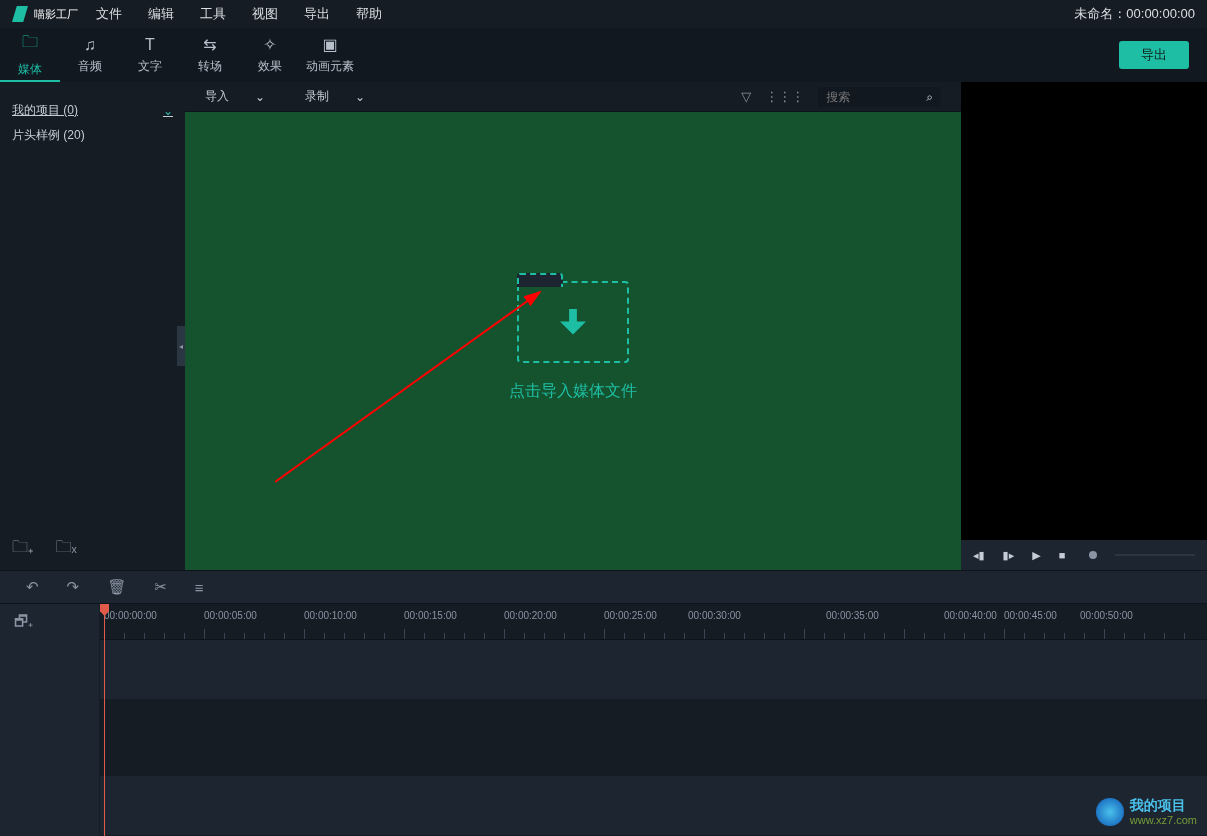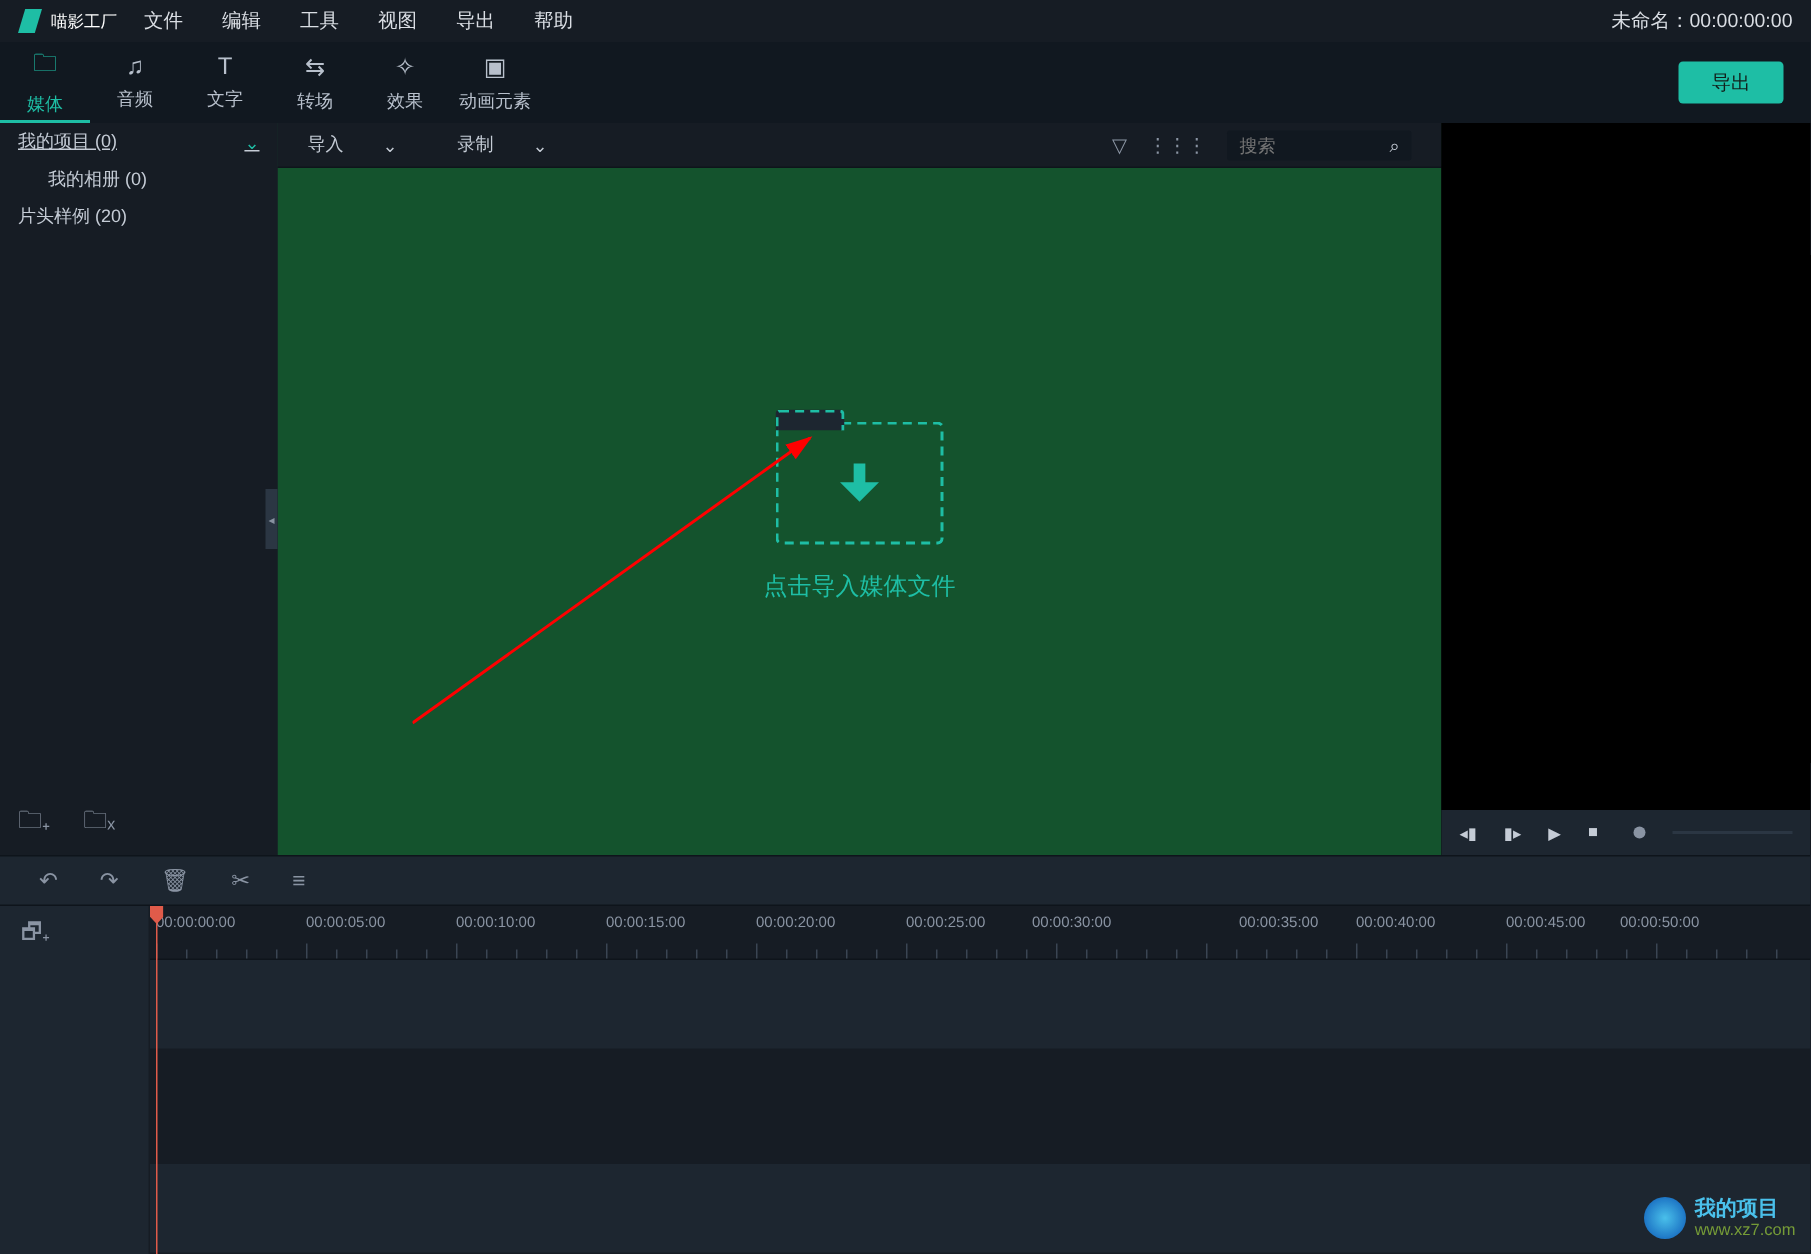--- a/index.html
+++ b/index.html
@@ -19,21 +19,21 @@
   .tool-tab { width: 60px; display: flex; flex-direction: column; align-items: center; justify-content: center; gap: 4px; cursor: pointer; font-size: 12px; color: #b8c0cc; }
   .tool-tab.active { color: #1ebea5; border-bottom: 2px solid #1ebea5; }
   .tool-tab .tab-icon { font-size: 16px; }
   .export-btn-wrap { margin-left: auto; display: flex; align-items: center; padding-right: 10px; }
   .export-btn { background: #1ebea5; color: #12201b; padding: 5px 22px; border-radius: 3px; font-size: 13px; cursor: pointer; margin-right: 8px; }
 
   
   .main-area { display: flex; height: 488px; }
   .sidebar { width: 185px; background: #161c24; position: relative; }
   .tree-item { padding: 4px 12px; font-size: 12px; color: #c5ccd6; cursor: pointer; display: flex; align-items: center; justify-content: space-between; }
-  .tree-item.active { text-decoration: underline; }
+  .tree-item.active { text-decoration: underline; margin-top: 16px; }
   .tree-sub { padding-left: 32px; }
   .collapse-handle { position: absolute; right: 0; top: 50%; width: 8px; height: 40px; background: #2b3643; display:flex; align-items:center; justify-content:center; font-size:8px; cursor:pointer; color:#8892a0;}
   .sidebar-actions { position: absolute; bottom: 8px; left: 12px; display: flex; gap: 22px; font-size: 16px; color: #8a94a3; }
 
   .content-panel { flex: 1; background: #14532d; display:flex; flex-direction:column; }
   .content-toolbar { height: 30px; background: #161c24; display: flex; align-items: center; padding: 0 20px; gap: 40px; border-bottom: 1px solid #0e141b;}
   .ct-item { display: flex; align-items: center; gap: 26px; cursor: pointer; font-size: 12px; color: #c5ccd6; }
   .ct-right { margin-left:auto; display:flex; align-items:center; gap:14px; }
   .ct-icon { font-size:13px; color:#8a94a3; cursor:pointer; }
   .search-box { background:#111820; display:flex; align-items:center; padding:3px 8px; border-radius:2px; gap:40px;}
@@ -129,23 +129,20 @@
     <div class="export-btn">导出</div>
   </div>
 </div>
 
 <div class="main-area">
 
   <div class="sidebar">
     <div class="tree-item active">
       <span>我的项目 (0)</span>
       <span style="color:#1ebea5;">⌄</span>
-    </div>
-    <div class="tree-item tree-sub">
-      <span>我的相册 (0)</span>
     </div>
     <div class="tree-item">
       <span>片头样例 (20)</span>
     </div>
     <div class="collapse-handle">◂</div>
     <div class="sidebar-actions">
       <span>🗀₊</span>
       <span>🗀ₓ</span>
     </div>
   </div>
@@ -271,21 +268,21 @@
           <div class="tick" style="left: 1084px;"></div>
         </div>
     <span class="ruler-mark" style="left: 4px;">00:00:00:00</span>
         <span class="ruler-mark" style="left: 104px;">00:00:05:00</span>
         <span class="ruler-mark" style="left: 204px;">00:00:10:00</span>
         <span class="ruler-mark" style="left: 304px;">00:00:15:00</span>
         <span class="ruler-mark" style="left: 404px;">00:00:20:00</span>
         <span class="ruler-mark" style="left: 504px;">00:00:25:00</span>
         <span class="ruler-mark" style="left: 588px;">00:00:30:00</span>
         <span class="ruler-mark" style="left: 704px; padding-left: 22px;">00:00:35:00</span>
-        <span class="ruler-mark" style="left: 804px; text-align: right;">00:00:40:00</span>
+        <span class="ruler-mark" style="left: 844px; text-align: right;">00:00:40:00</span>
         <span class="ruler-mark" style="left: 904px;">00:00:45:00</span>
         <span class="ruler-mark" style="left: 980px;">00:00:50:00</span>
       </div>
     <div class="track-row"></div>
     <div class="track-darker"></div>
     <div class="track-row" style="height:60px;"></div>
     <div class="playhead"></div>
   </div>
 </div>
 

